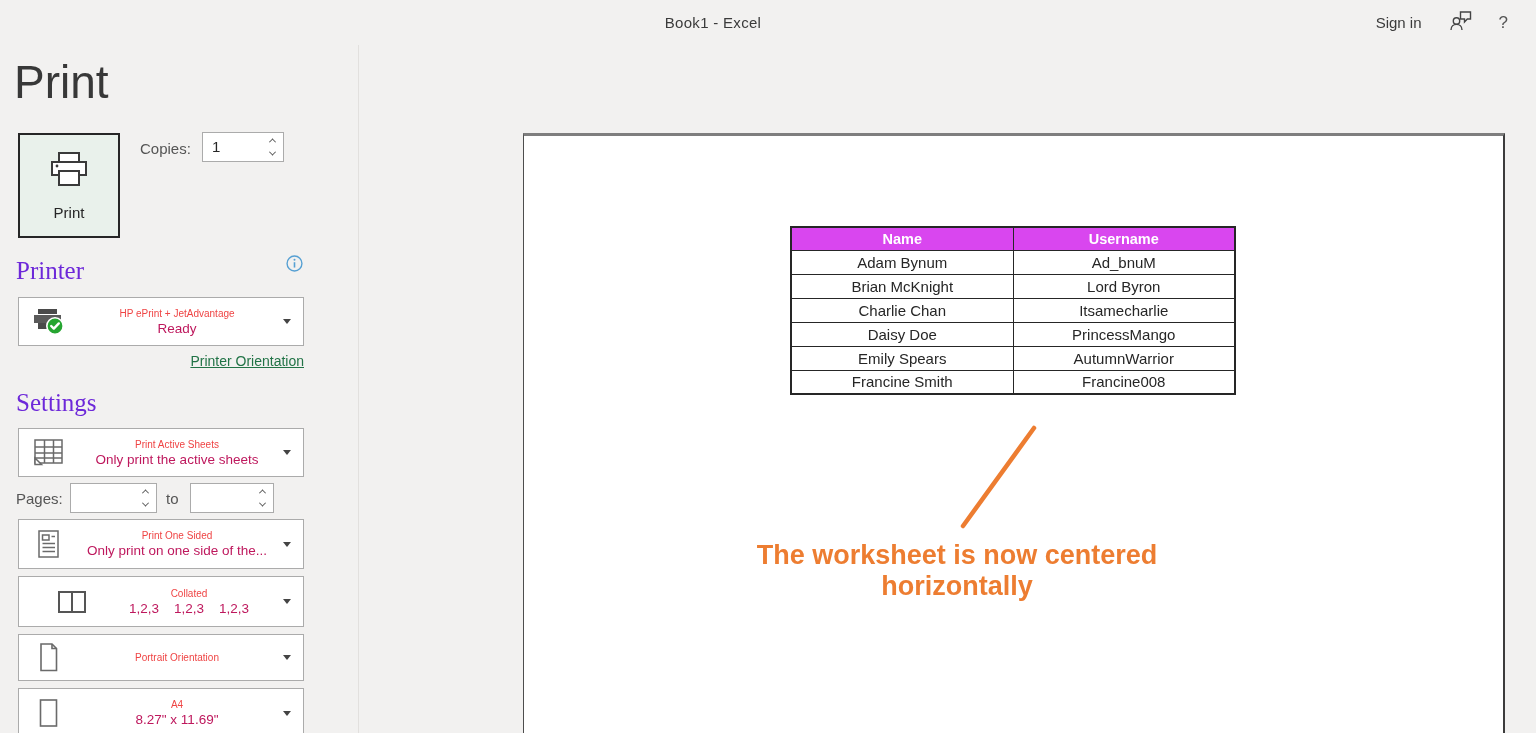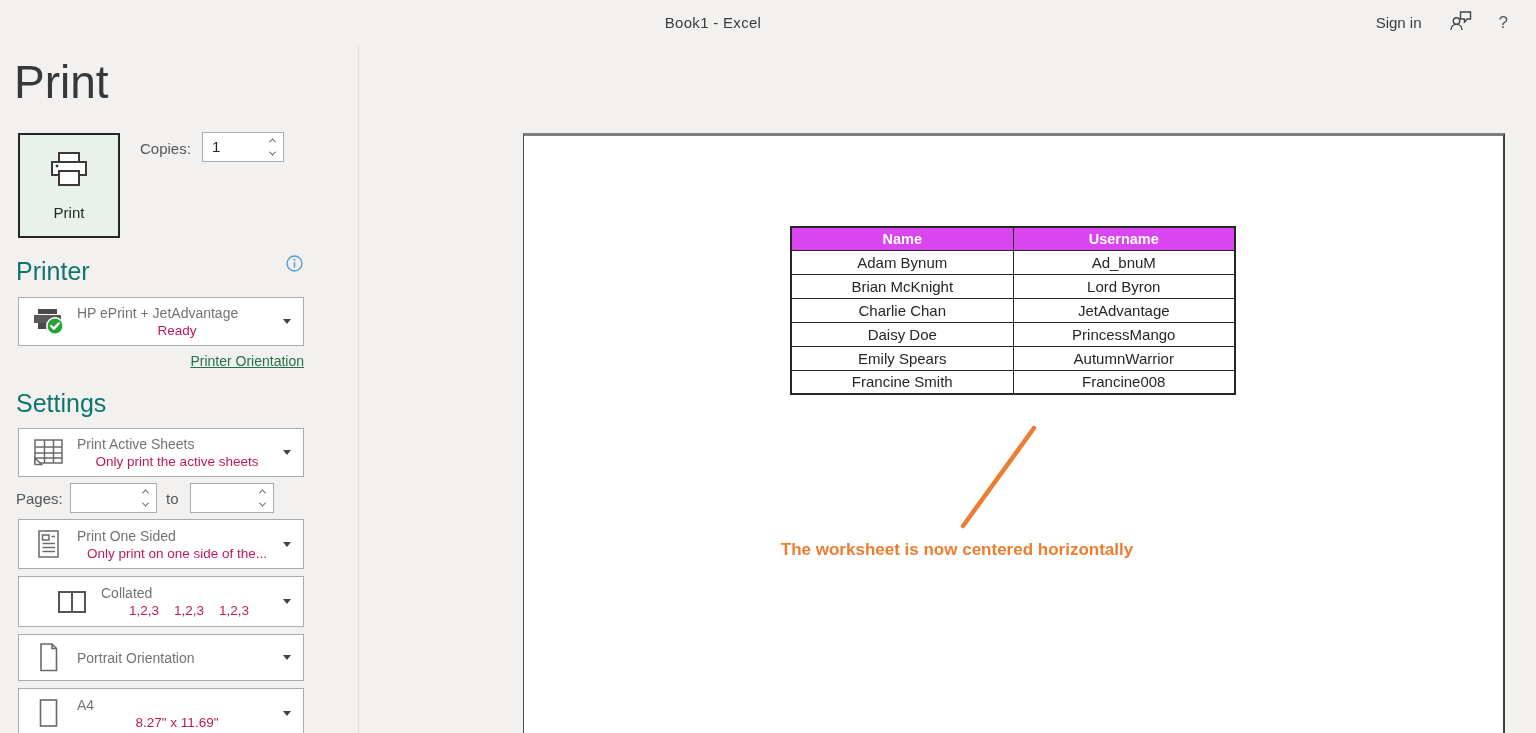--- a/index.html
+++ b/index.html
@@ -49,33 +49,33 @@
   }
   .spinbox .spin-value { flex:1; font-size:15px; color:#262626; padding:5px 0 0 9px; }
   .spin-buttons { width:22px; display:flex; flex-direction:column; align-items:center; justify-content:center; gap:5px; }
   .spin-btn { width:14px; height:8px; display:flex; align-items:center; justify-content:center; cursor:pointer; }
   .chev { display:block; width:5px; height:5px; border-left:1.4px solid #555; border-top:1.4px solid #555; }
   .chev.up   { transform:rotate(45deg) translate(1px,1px); }
   .chev.down { transform:rotate(225deg) translate(1px,1px); }
 
   .copies-spin { left:202px; top:87px; width:82px; height:30px; }
 
-  .section-heading { position:absolute; font-size:25px; color:#0f766e; }
+  .section-heading { position:absolute; font-size:25px; color:#6d28d9;font-family:Liberation Serif, serif; }
   .printer-heading { left:16px; top:212px; }
   .settings-heading { left:16px; top:344px; }
   .info-btn { position:absolute; left:286px; top:210px; width:17px; height:17px; cursor:pointer; }
 
   .combo {
     position:absolute; left:18px; width:286px;
     background:#fff; border:1px solid #ababab;
     display:flex; align-items:center; cursor:pointer;
   }
   .combo-icon { width:58px; display:flex; align-items:center; justify-content:center; flex-shrink:0; }
   .combo-text { flex:1; display:flex; flex-direction:column; gap:2px; overflow:hidden; }
-  .combo-label { font-size:14px; color:#737373; white-space:nowrap; }
+  .combo-label { font-size:10px; color:#ef4444; white-space:nowrap;text-align:center; }
   .combo-desc  { font-size:13.5px; color:#be185d; white-space:pre;text-align:center; }
   .caret {
     width:0; height:0; margin:0 12px 0 6px; flex-shrink:0;
     border-left:4.5px solid transparent; border-right:4.5px solid transparent;
     border-top:5.5px solid #444;
   }
 
   .printer-combo { top:252px; height:49px; }
   .printer-props {
     position:absolute; left:18px; top:308px; width:286px;
@@ -111,21 +111,21 @@
   .sheet-table th, .sheet-table td {
     border:1px solid #262626; text-align:center; padding:0;
     width:222px; height:23px;
   }
   .sheet-table th { background:#d946ef; color:#fff; font-weight:bold; font-size:14.5px; }
   .sheet-table td { height:24px; }
 
   .annotation-svg { position:absolute; left:0; top:0; width:982px; height:700px; pointer-events:none; }
   .annotation-text {
     position:absolute; left:183px; top:404px; width:500px;
-    text-align:center; font-size:17px; font-weight:bold; color:#ed7d31;
+    text-align:center; font-size:27px; font-weight:bold; color:#ed7d31;
   }
 
   svg line, svg path.stroke-only { fill:none; }
 </style>
 </head>
 <body>
 
 <div class="topbar">
   <div class="topbar-title">Book1  -  Excel</div>
   <div class="topbar-right">
@@ -327,21 +327,21 @@
       <tr>
         <td>Adam Bynum</td>
         <td>Ad_bnuM</td>
       </tr>
       <tr>
         <td>Brian McKnight</td>
         <td>Lord Byron</td>
       </tr>
       <tr>
         <td>Charlie Chan</td>
-        <td>JetAdvantage</td>
+        <td>Itsamecharlie</td>
       </tr>
       <tr>
         <td>Daisy Doe</td>
         <td>PrincessMango</td>
       </tr>
       <tr>
         <td>Emily Spears</td>
         <td>AutumnWarrior</td>
       </tr>
       <tr>

